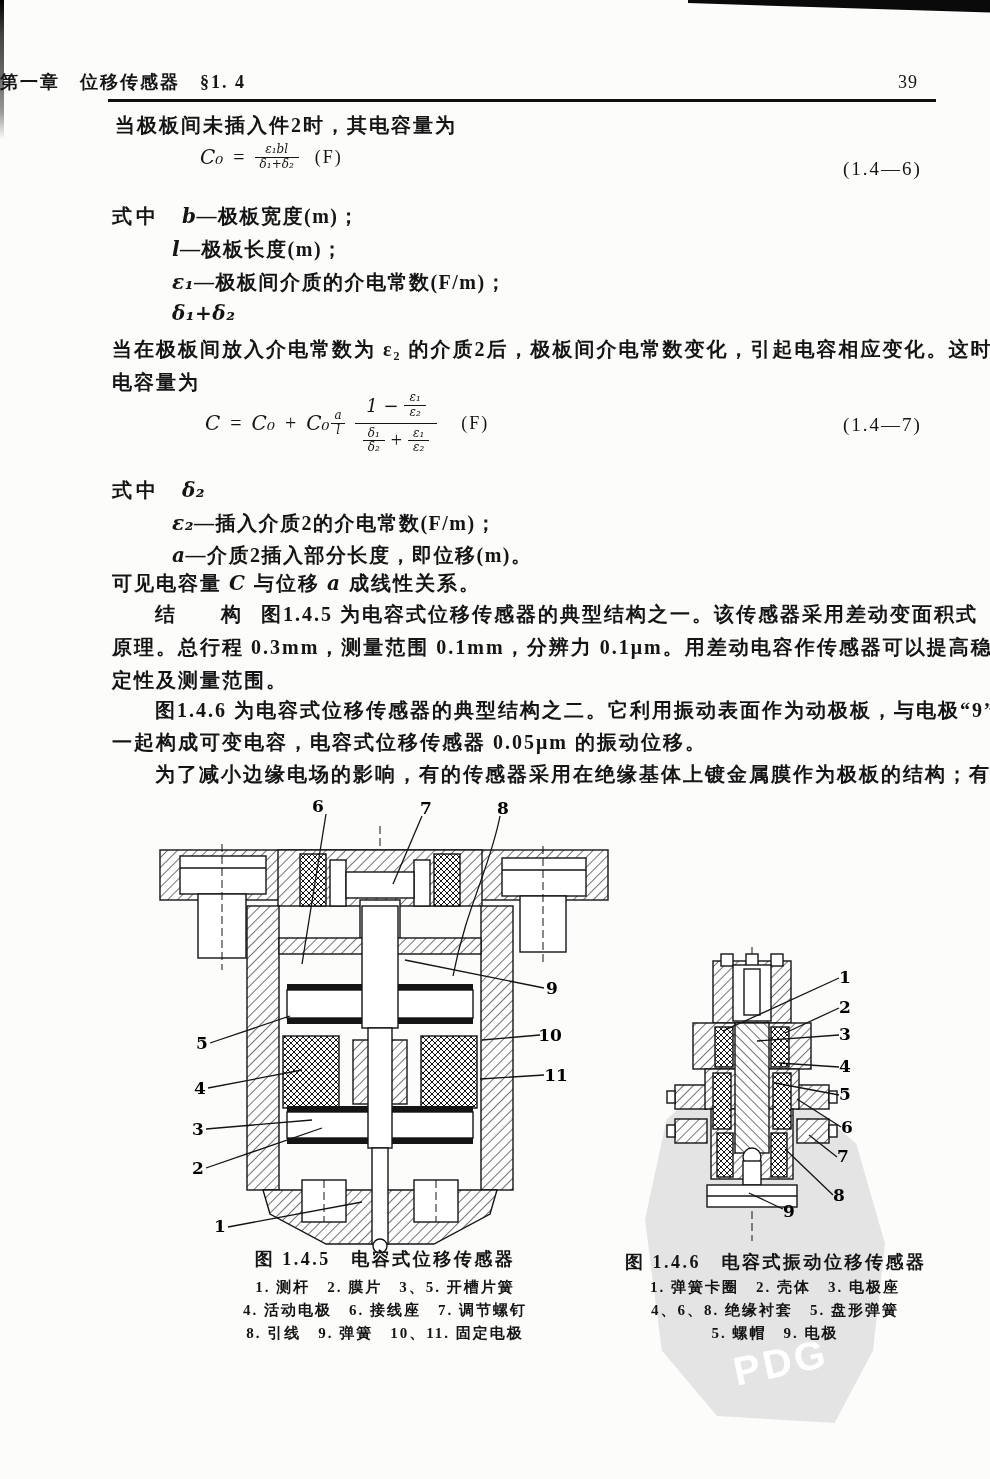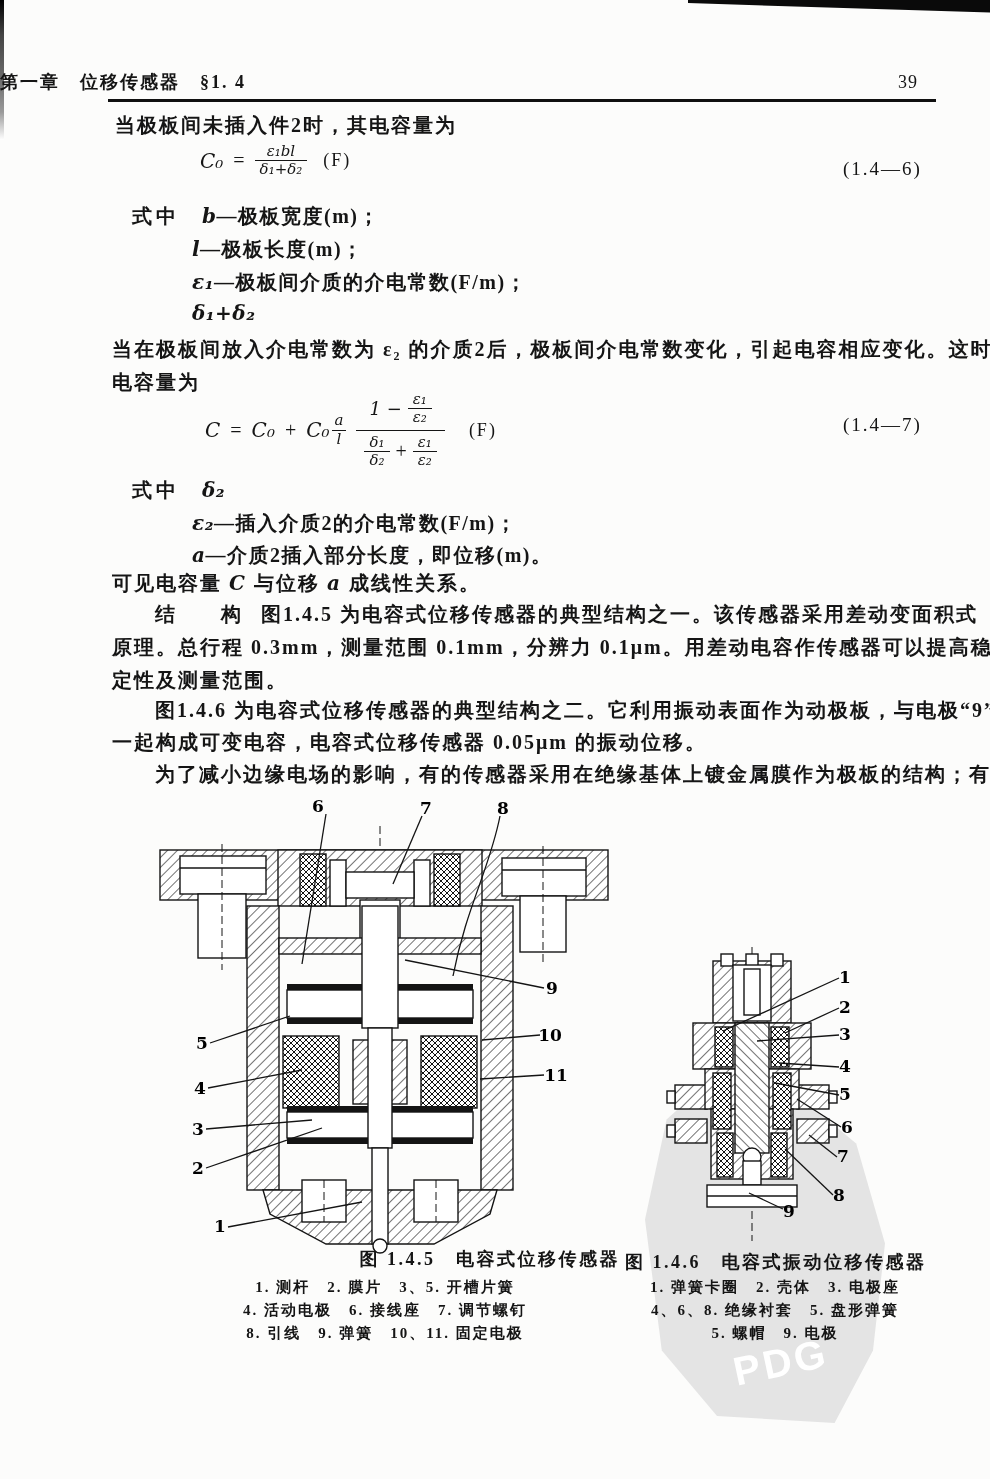--- a/index.html
+++ b/index.html
@@ -20,37 +20,37 @@
 
   
   .edge-left { top:0; left:0; width:4px; height:140px;
     background:linear-gradient(180deg,#000 0%,#444 25%,#6a6a6a 55%,#9a9a9a 80%,#fff 100%); }
   .corner-wedge { top:0; left:688px; width:302px; height:14px; background:#0a0a0a;
     clip-path:polygon(0% 0%, 100% 0%, 100% 90%, 0% 22%); }
 
   
   .eq { display:flex; align-items:center; font-size:20px; }
   .eq .gap { width:10px; }
-  .frac { display:inline-flex; flex-direction:column; align-items:center; line-height:1.15; font-size:15px; }
+  .frac { display:inline-flex; flex-direction:column; align-items:center; line-height:1.15; font-size:12px; }
   .frac .num { padding:0 5px; }
   .frac .den { border-top:1.8px solid #151515; padding:0 5px; }
   .bigfrac { display:inline-flex; flex-direction:column; align-items:center; margin:0 8px; }
   .bigfrac .bnum, .bigfrac .bden { display:flex; align-items:center; padding:3px 8px; }
   .bigfrac .bden { border-top:1.8px solid #151515; }
   .unit { font-size:18px; margin-left:16px; letter-spacing:2px; }
   .eqtag { font-size:19px; letter-spacing:2px; }
 
   
-  .defrow { display:flex; align-items:baseline; font-weight:600; font-size:20px; letter-spacing:1.5px; white-space:nowrap;margin-left:20px; }
+  .defrow { display:flex; align-items:baseline; font-weight:600; font-size:20px; letter-spacing:1.5px; white-space:nowrap; }
   .defrow .lbl { margin-right:22px; letter-spacing:4px; }
   .defrow .sym { font-style:italic; font-family:"DejaVu Serif",serif; letter-spacing:0.5px; }
 
   
   .fig-svg { z-index:1; }
-  .caption { font-weight:700; font-size:18px; letter-spacing:2.5px; text-align:right; z-index:2; white-space:nowrap; }
+  .caption { font-weight:700; font-size:18px; letter-spacing:2.5px; text-align:center; z-index:2; white-space:nowrap; }
   .legend  { text-align:center; z-index:2; }
   .callout-txt { font-family:"DejaVu Serif",serif; font-size:17px; font-weight:700; }
 
   .watermark { z-index:0; background:#e4e4e4;
     clip-path:polygon(28% 0%, 62% 4%, 88% 19%, 100% 48%, 95% 79%, 79% 100%, 30% 98%, 7% 79%, 0% 41%, 9% 12%); }
   .wm-text { position:absolute; left:88px; top:262px; color:#fff; font-size:40px; font-weight:700;
     font-family:"Liberation Sans","DejaVu Sans",sans-serif; transform:rotate(-12deg); letter-spacing:3px; }
 
   svg .ln { stroke:#141414; stroke-width:1.4; }
   svg .lnf { stroke:#141414; stroke-width:1.4; fill:#fff; }

